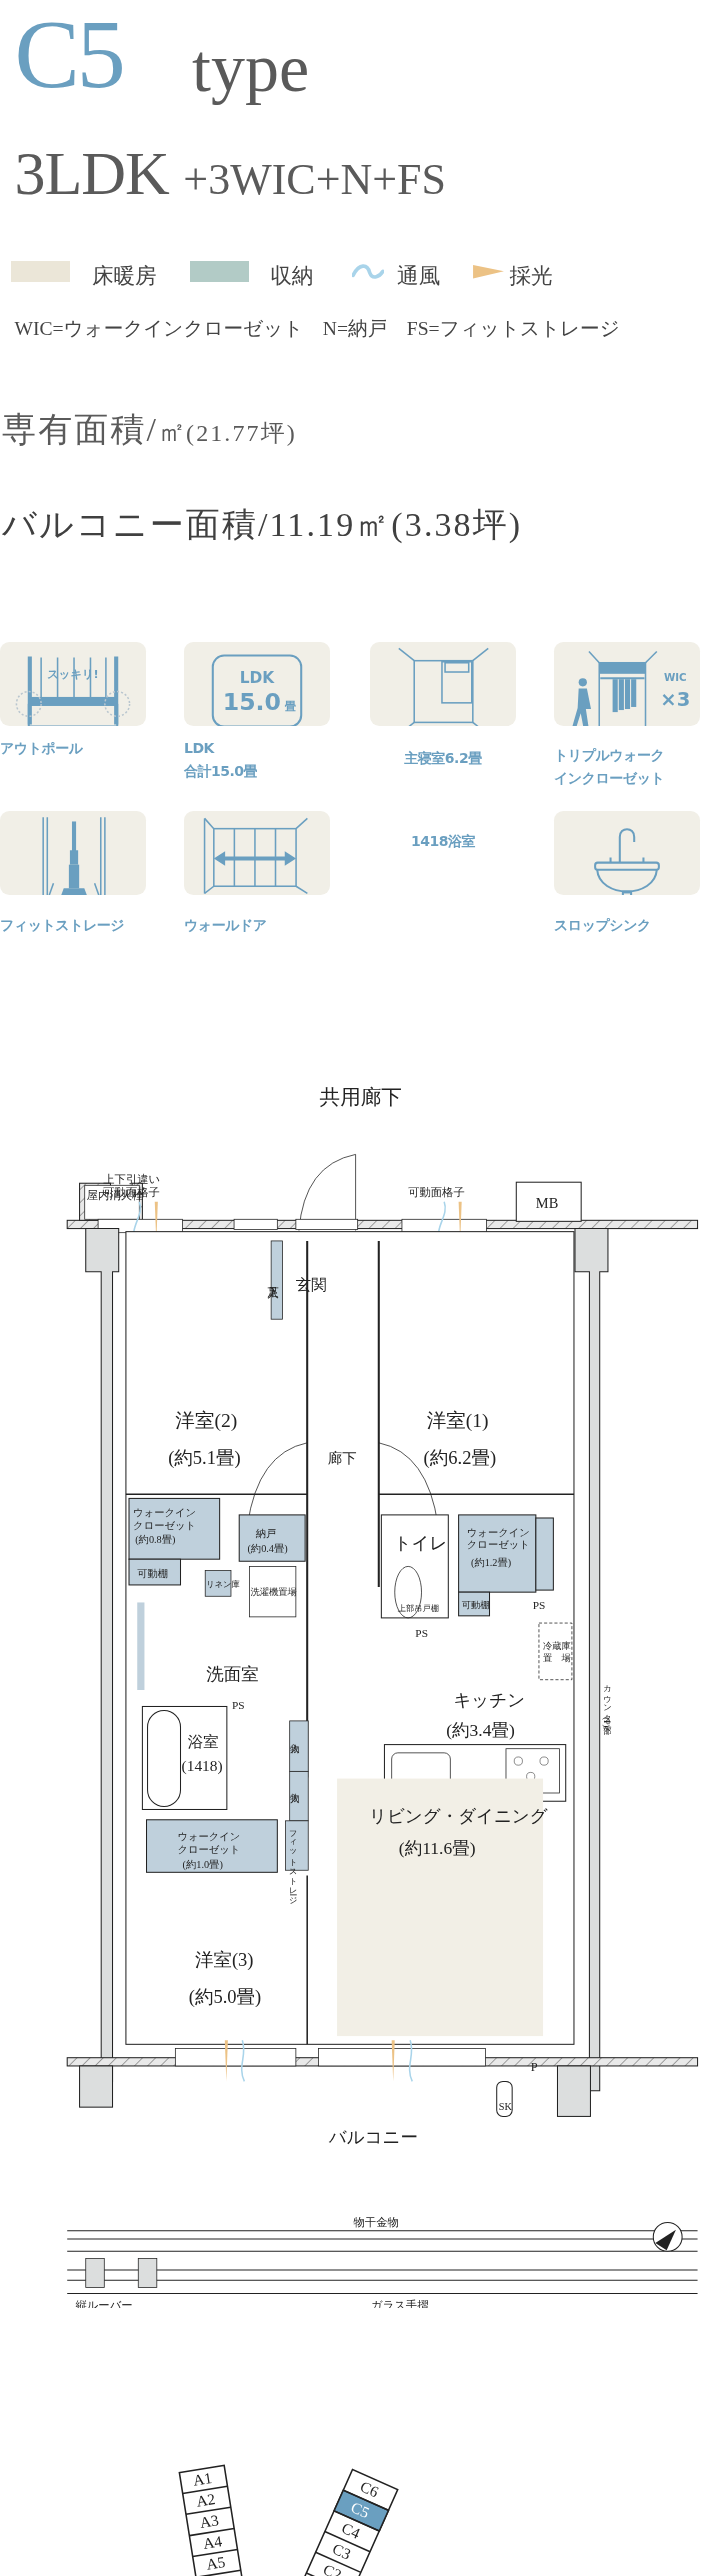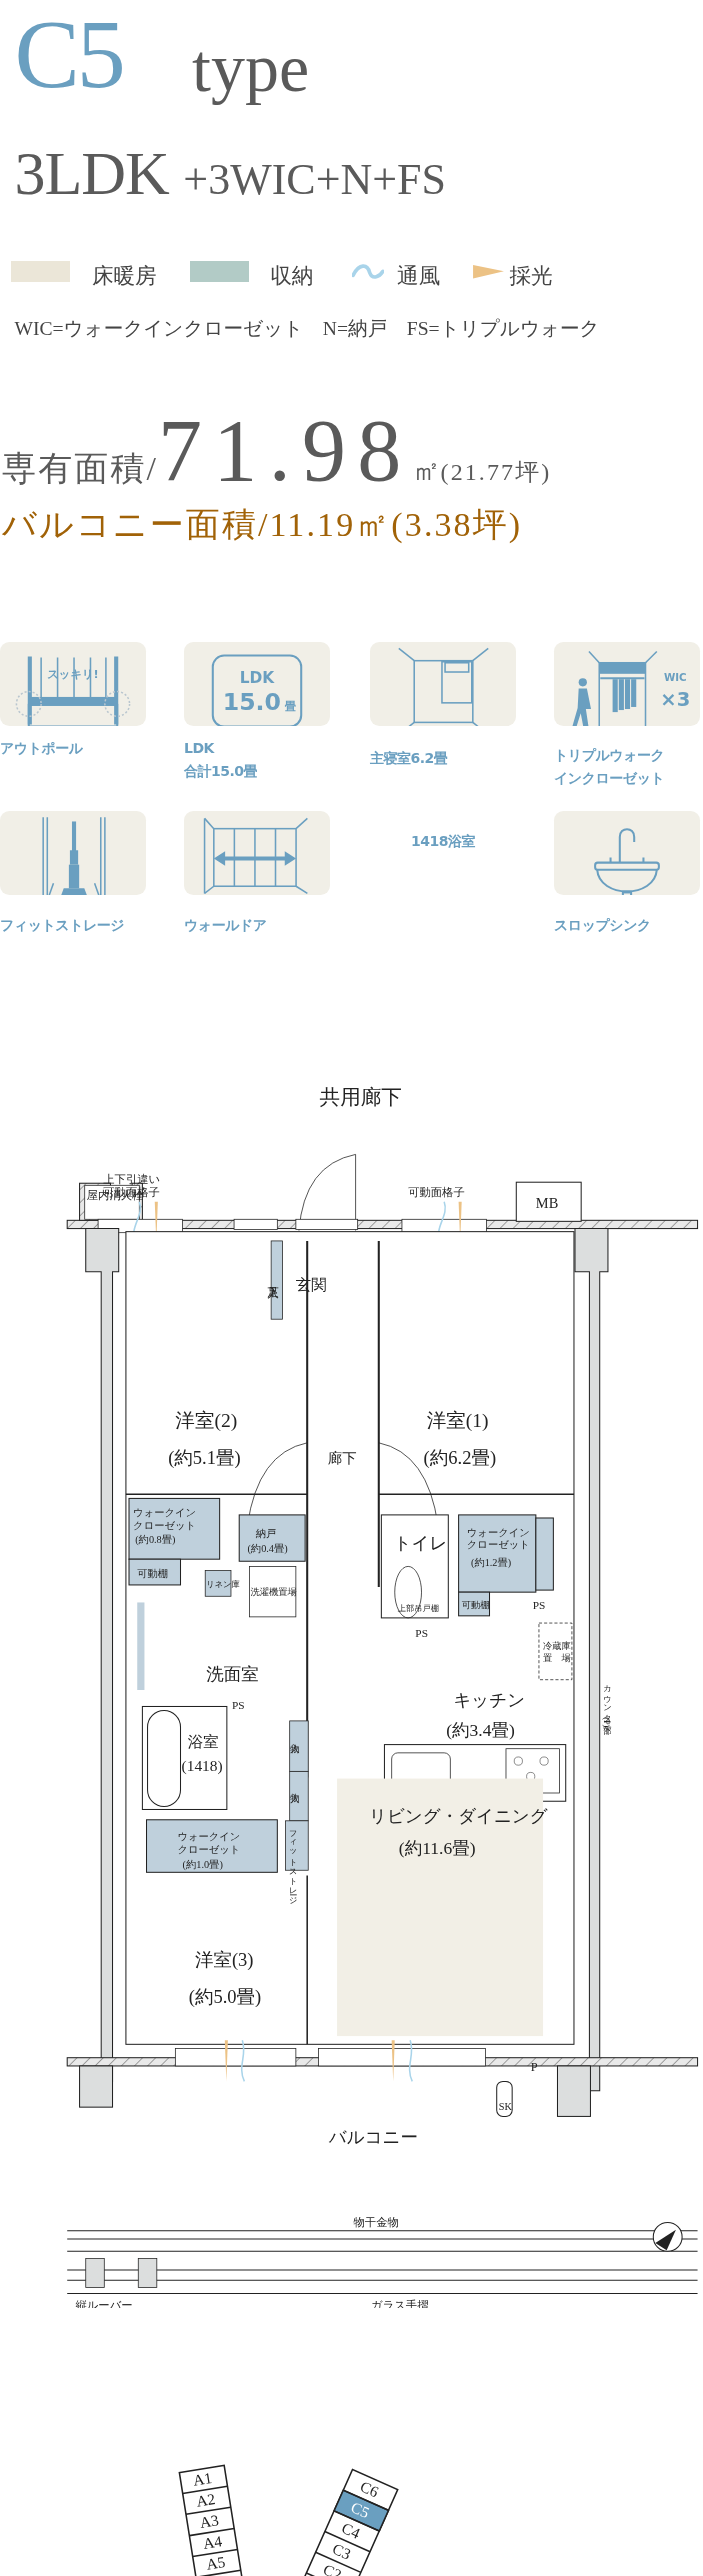--- a/index.html
+++ b/index.html
@@ -12,21 +12,21 @@
   .plan-type small { font-size:44px; letter-spacing:0; }
   .legend { left:11.3px; top:261px; height:20.6px; display:flex; font-size:21.6px; color:#444; }
   .legend .sw { width:59px; height:20.6px; display:inline-block; }
   .legend .lbl { margin-left:21.6px; margin-right:33px; }
   .abbr { left:14.4px; top:315px; font-size:19.6px; color:#444; white-space:nowrap; }
   .area1 { left:2.1px; top:407px; color:#5a5a5a; white-space:nowrap; display:flex; align-items:baseline; }
   .area1 .lab { font-size:34px; letter-spacing:2.1px; }
   .area1 .num { font-size:88px; letter-spacing:11.3px; line-height:88px; }
   .area1 .unit { font-size:28px; }
   .area1 .tsubo { font-size:24px; letter-spacing:2.1px;font-family:Liberation Serif, serif; }
-  .area2 { left:2.1px; top:502px; font-size:34px; color:#a16207; letter-spacing:2.1px; white-space:nowrap; }
+  .area2 { left:2.1px; top:502px; font-size:34px; color:#404040; letter-spacing:2.1px; white-space:nowrap; }
   .feat { width:146px; }
   .feat .box { width:146px; height:84px; background:#f1efe7; border-radius:9.3px; position:relative; overflow:hidden; }
   .feat .cap { margin-top:11.3px; color:#6a9fc0; font-family:"DejaVu Sans","Liberation Sans",sans-serif; font-weight:bold; font-size:14px; line-height:23px; letter-spacing:-0.5px; }
   .feat .box svg { position:absolute; left:0; top:0; }
   .plan svg text { font-family:"Liberation Serif","DejaVu Serif",serif; fill:#222; }
 </style>
 </head>
 <body>
 
 <div class="abs title-c5">C5</div>
@@ -43,25 +43,24 @@
   <span class="lbl">収納</span>
   <svg width="32" height="20.6" viewBox="0 0 62 40" style="margin-left:5.2px">
       <path d="M2 28 C14 4,30 6,34 22 C40 38,54 30,60 20" fill="none" stroke="#a9d4ea" stroke-width="7" stroke-linecap="round"></path>
     </svg>
   <span class="lbl" style="margin-left:13.4px">通風</span>
   <svg width="31" height="20.6" viewBox="0 0 60 40">
       <polygon points="0,8 60,20 0,34" fill="#ecc285"></polygon>
     </svg>
   <span class="lbl" style="margin-left:5.2px">採光</span>
 </div>
-<div class="abs abbr">WIC=ウォークインクローゼット　N=納戸　FS=トリプルウォーク</div>
+<div class="abs abbr">WIC=ウォークインクローゼット　N=納戸　FS=フィットストレージ</div>
 
 <div class="abs area1">
   <span class="lab">専有面積/</span>
-  <span class="num">71.98</span>
   <span class="unit">㎡</span>
   <span class="tsubo">(21.77坪)</span>
 </div>
 <div class="abs area2">バルコニー面積/11.19㎡(3.38坪)</div>
 
 <div class="abs feat" style="left:0;top:642px">
   <div class="box">
       <svg width="146" height="96" viewBox="0 0 284 186">
     <g stroke="#6a9fc0" fill="none" stroke-width="3">
       <line x1="58" y1="28" x2="58" y="160" y2="160" stroke-width="8"></line>
@@ -102,21 +101,21 @@
       <rect x="86" y="36" width="114" height="120"></rect>
       <line x1="56" y1="12" x2="86" y2="36"></line>
           <line x1="230" y1="12" x2="200" y2="36"></line>
       <line x1="56" y1="180" x2="86" y2="156"></line>
           <line x1="230" y1="180" x2="200" y2="156"></line>
       <rect x="140" y="38" width="58" height="80"></rect>
           <rect x="146" y="40" width="46" height="18"></rect>
     </g>
   </svg>
     </div>
-  <div class="cap" style="margin-top:20.6px;">主寝室6.2畳</div>
+  <div class="cap" style="margin-top:20.6px;text-align:center">主寝室6.2畳</div>
 </div>
 
 <div class="abs feat" style="left:554px;top:642px">
   <div class="box">
       <svg width="146" height="96" viewBox="0 0 284 186">
     <g stroke="#6a9fc0" fill="none" stroke-width="3">
       <rect x="88" y="40" width="90" height="130"></rect>
       <line x1="68" y1="18" x2="88" y2="40"></line>
           <line x1="200" y1="18" x2="178" y2="40"></line>
       <rect x="90" y="42" width="86" height="18" fill="#6a9fc0"></rect>

